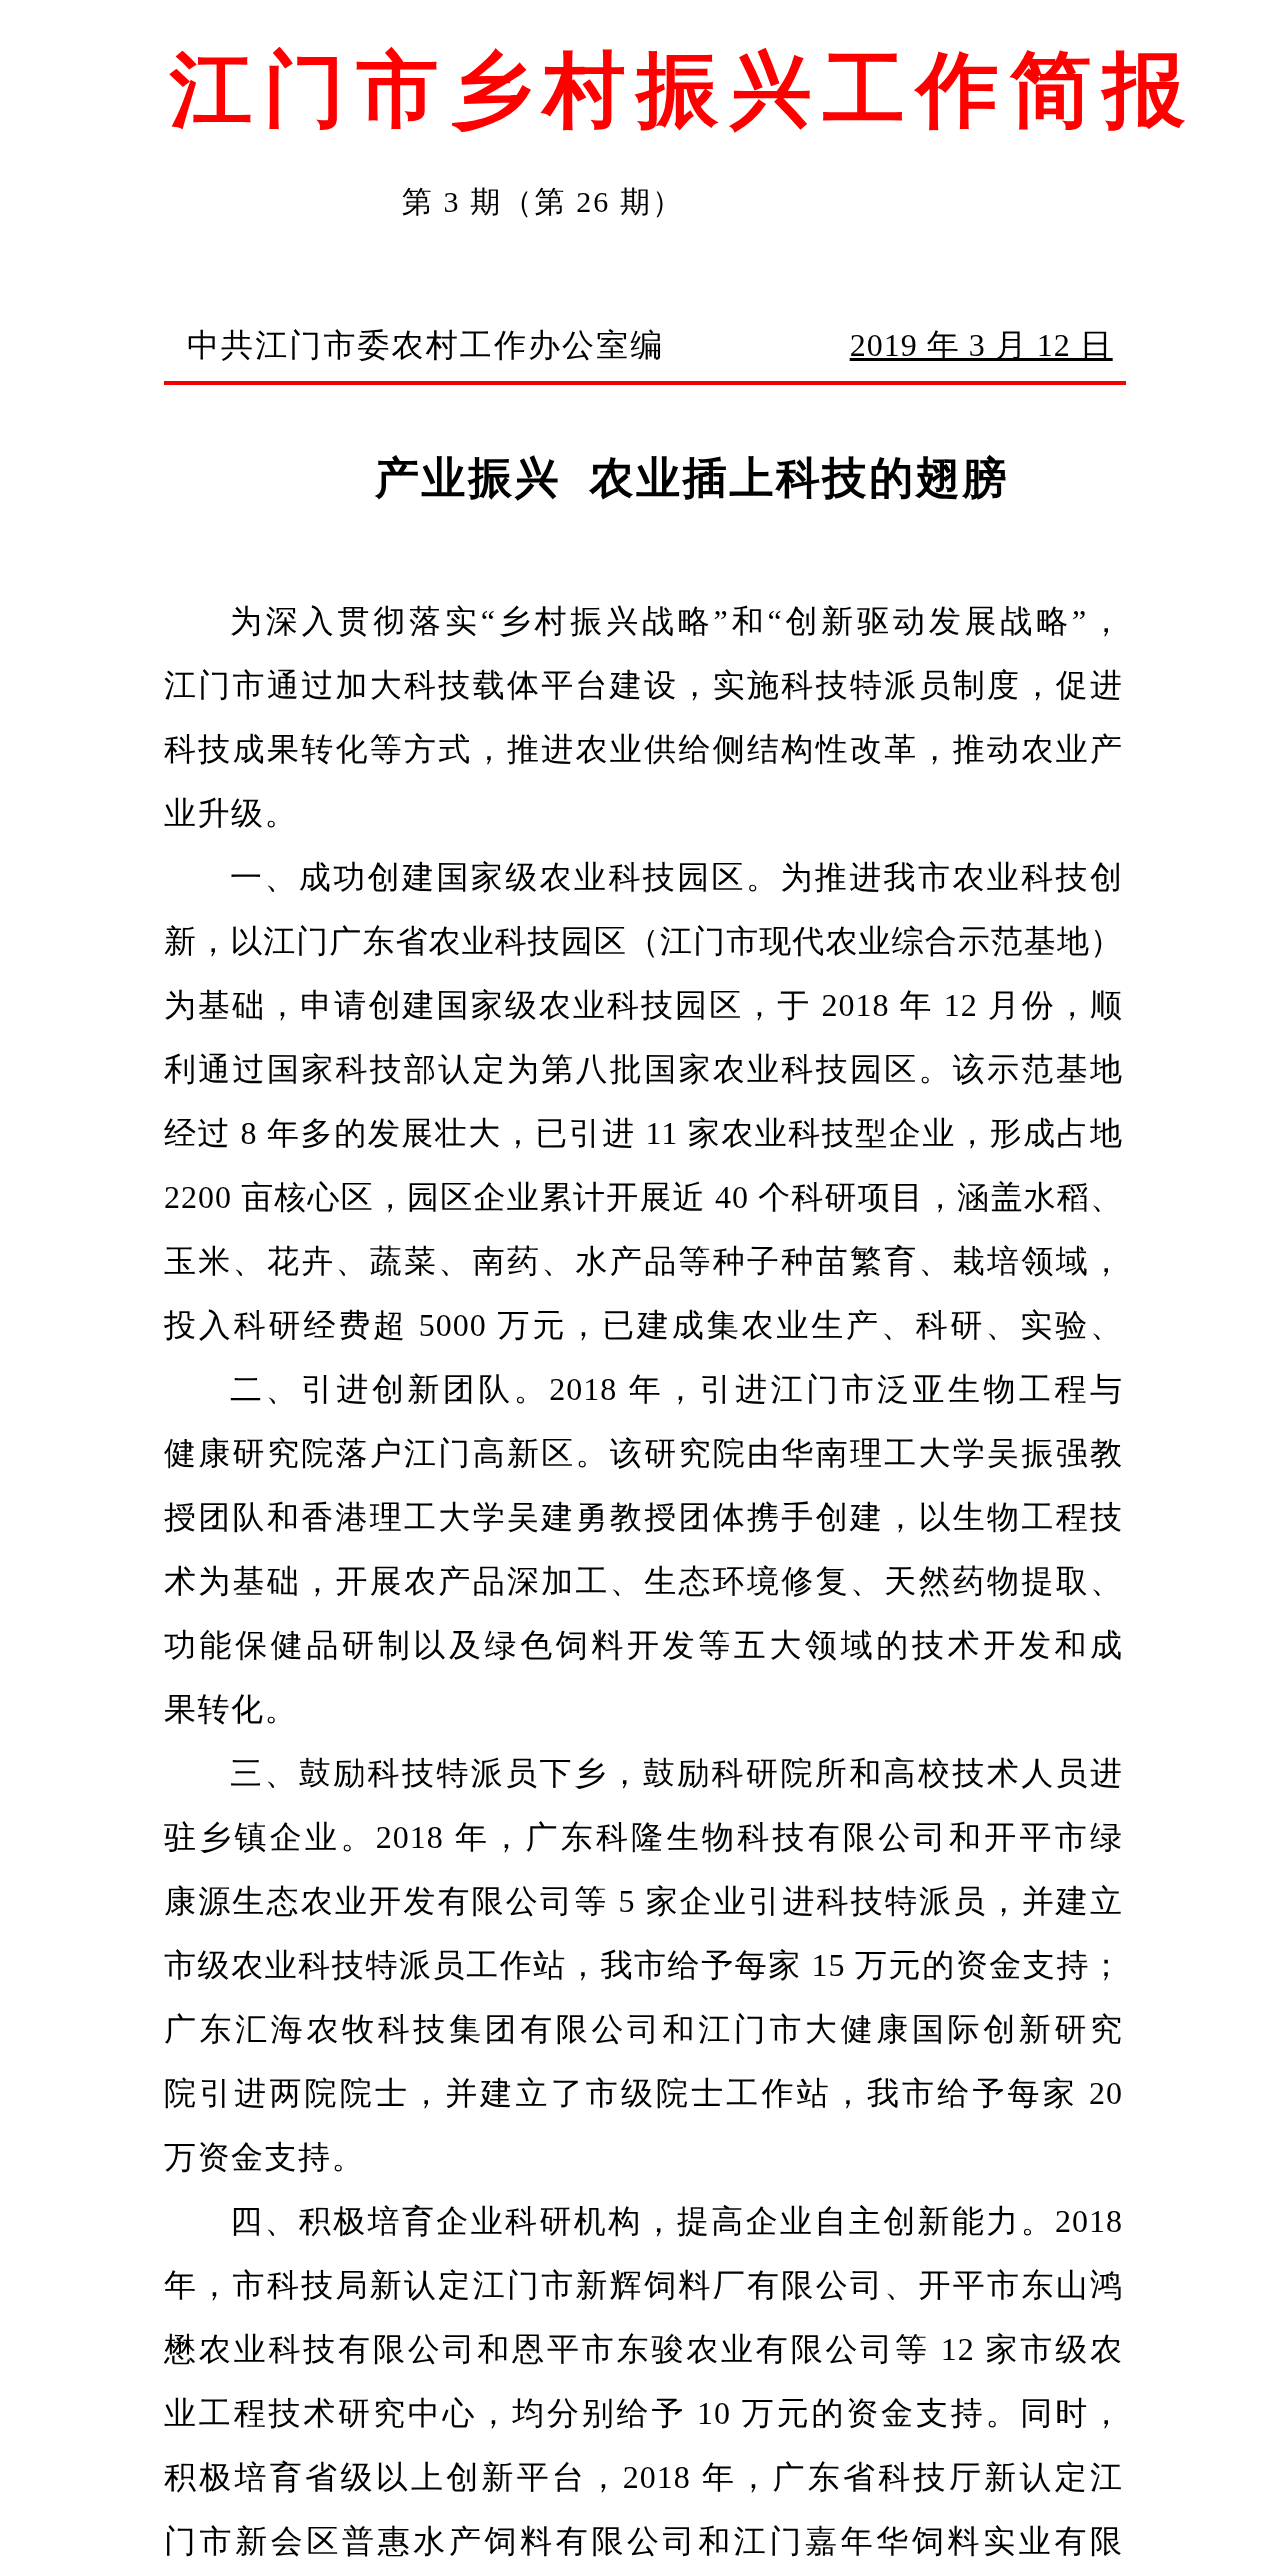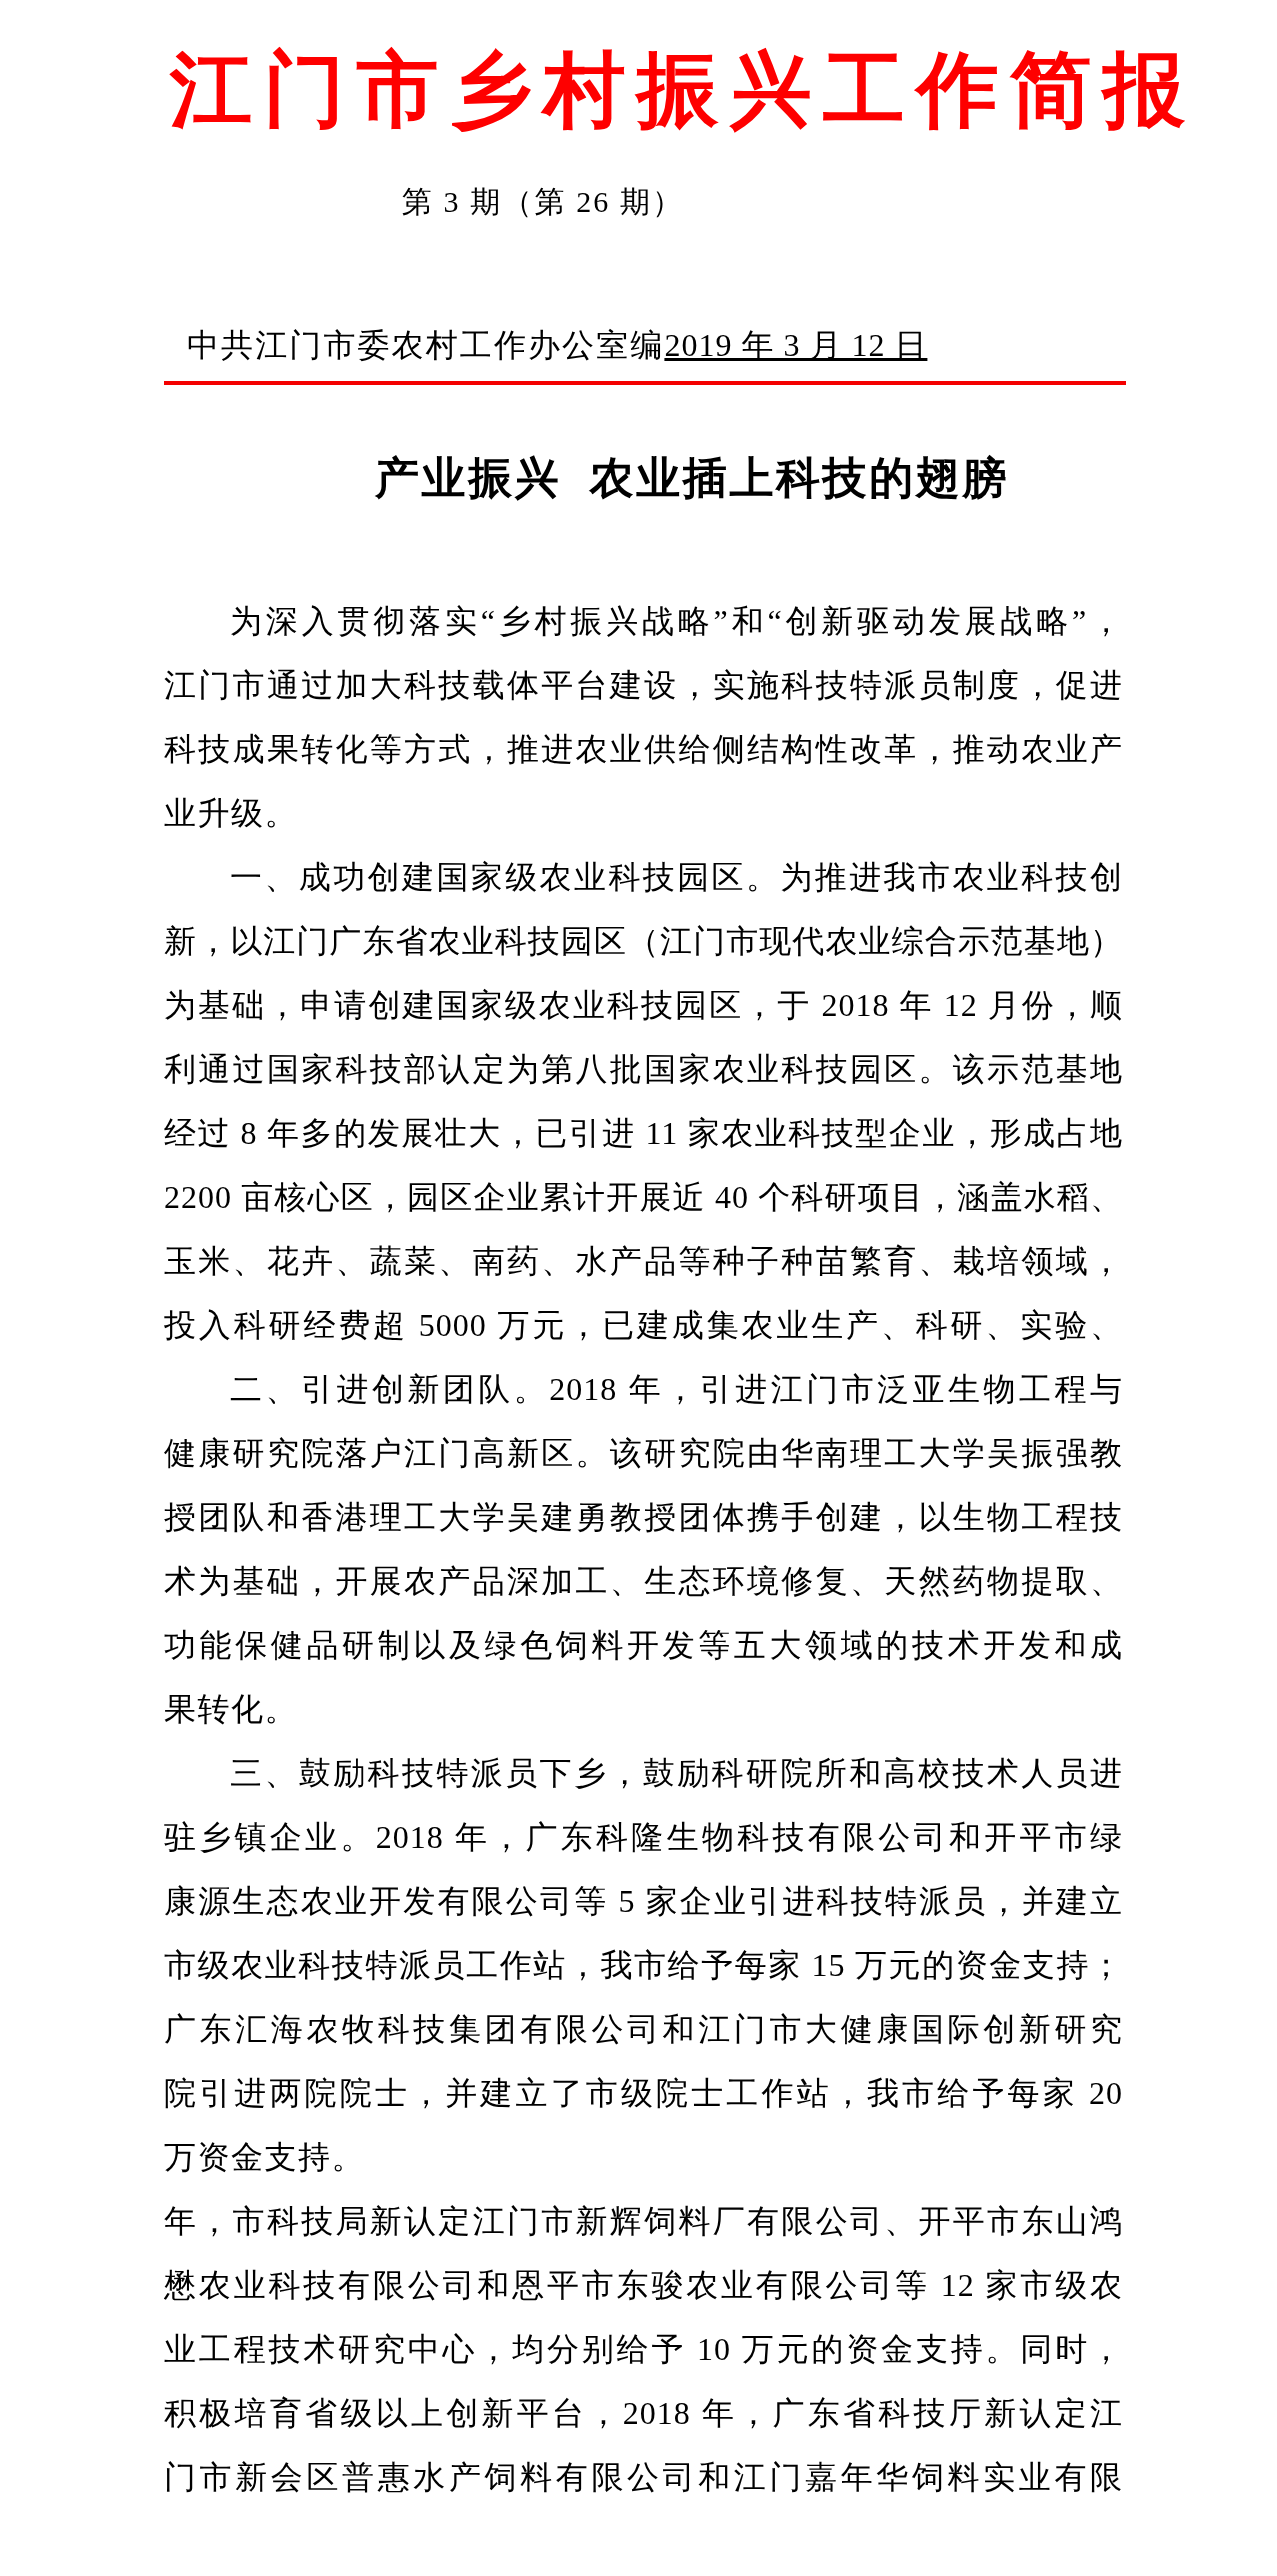--- a/index.html
+++ b/index.html
@@ -39,20 +39,21 @@
     font-size: 30px;
     line-height: 36px;
     letter-spacing: 2.1px;
   }
   .pub-row {
     position: absolute;
     top: 326px;
     left: 164px;
     width: 959px;
     display: flex;
+    justify-content: space-between;
     align-items: baseline;
     font-size: 32px;
     line-height: 39px;
   }
   .publisher {
     margin-left: 23px;
     letter-spacing: 2.1px;
     white-space: nowrap;
   }
   .pub-date {
@@ -143,20 +144,21 @@
   <div class="ln">术为基础，开展农产品深加工、生态环境修复、天然药物提取、</div>
   <div class="ln">功能保健品研制以及绿色饲料开发等五大领域的技术开发和成</div>
   <div class="ln end">果转化。</div>
   <div class="ln first">三、鼓励科技特派员下乡，鼓励科研院所和高校技术人员进</div>
   <div class="ln">驻乡镇企业。2018 年，广东科隆生物科技有限公司和开平市绿</div>
   <div class="ln">康源生态农业开发有限公司等 5 家企业引进科技特派员，并建立</div>
   <div class="ln">市级农业科技特派员工作站，我市给予每家 15 万元的资金支持；</div>
   <div class="ln">广东汇海农牧科技集团有限公司和江门市大健康国际创新研究</div>
   <div class="ln">院引进两院院士，并建立了市级院士工作站，我市给予每家 20</div>
   <div class="ln end">万资金支持。</div>
+  <div class="ln first">四、积极培育企业科研机构，提高企业自主创新能力。2018</div>
   <div class="ln">年，市科技局新认定江门市新辉饲料厂有限公司、开平市东山鸿</div>
   <div class="ln">懋农业科技有限公司和恩平市东骏农业有限公司等 12 家市级农</div>
   <div class="ln">业工程技术研究中心，均分别给予 10 万元的资金支持。同时，</div>
   <div class="ln">积极培育省级以上创新平台，2018 年，广东省科技厅新认定江</div>
   <div class="ln">门市新会区普惠水产饲料有限公司和江门嘉年华饲料实业有限</div>
 
 </div>
 
 
 </body></html>

